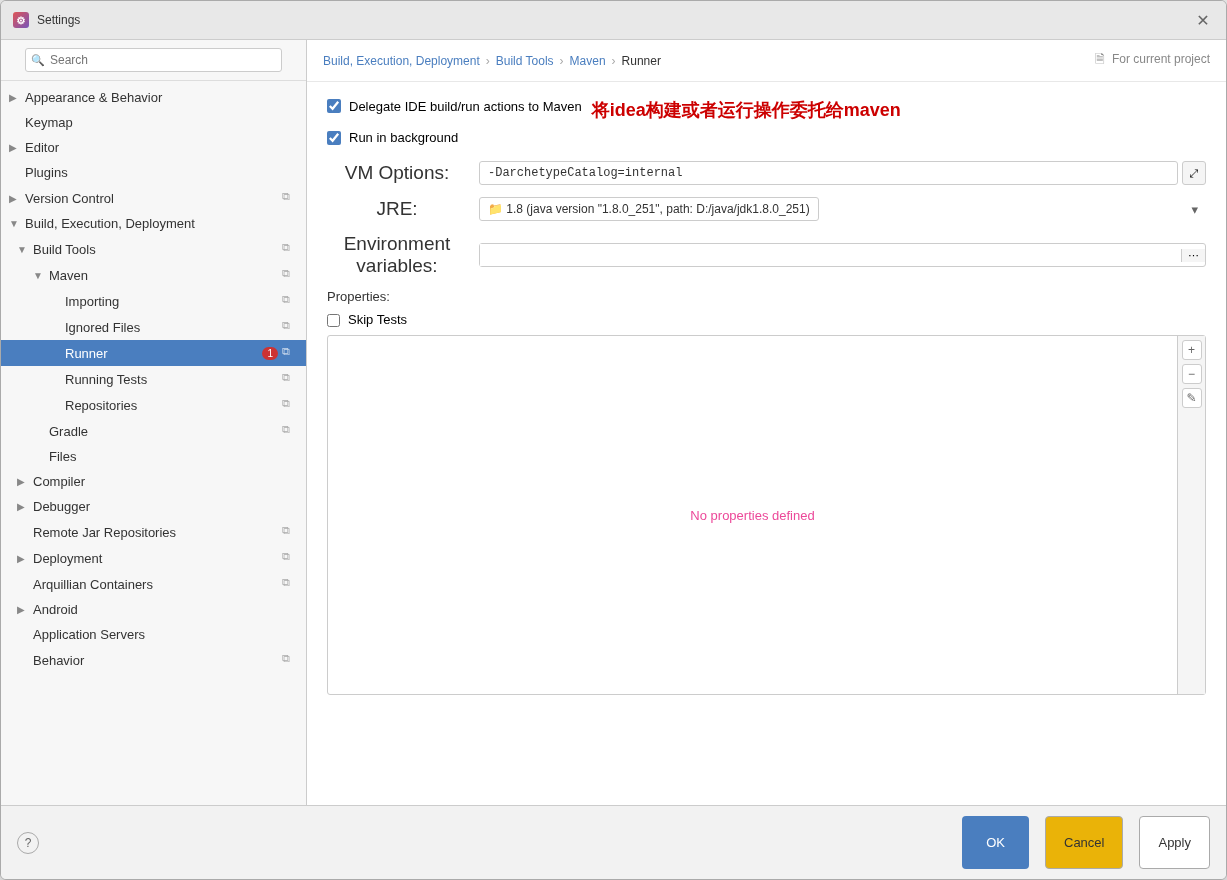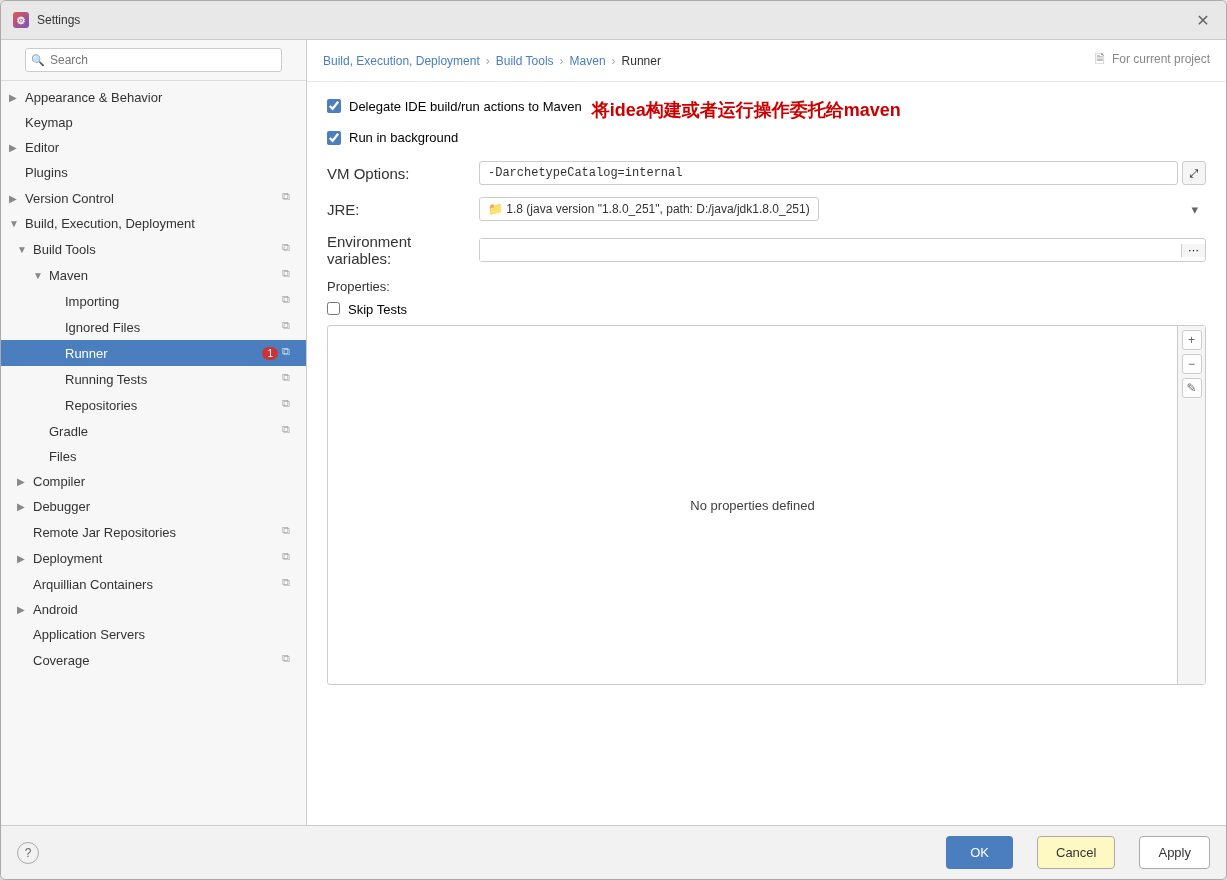--- a/index.html
+++ b/index.html
@@ -208,23 +208,23 @@
       margin-left: 10px;
     }
     .field-row {
       display: flex;
       align-items: center;
       margin-bottom: 12px;
       gap: 12px;
     }
     .field-label {
       width: 140px;
-      text-align: left;
-      color: #333;
-      font-size: 15px;
+      text-align: center;
+      color: #333;
+      font-size: 19px;
       flex-shrink: 0;
     }
     .field-input-wrapper {
       flex: 1;
       display: flex;
       align-items: center;
     }
     .field-input {
       flex: 1;
       padding: 4px 8px;
@@ -300,38 +300,38 @@
     }
     .properties-section {
       margin-top: 8px;
     }
     .properties-label {
       color: #333;
       margin-bottom: 8px;
     }
     .skip-tests-row {
       display: flex;
-      align-items: flex-start;
+      align-items: flex-end;
       gap: 8px;
       margin-bottom: 8px;
     }
     .properties-area {
       border: 1px solid #ccc;
       border-radius: 3px;
       background: white;
       display: flex;
       min-height: 360px;
       position: relative;
     }
     .properties-empty {
       flex: 1;
       display: flex;
       align-items: center;
       justify-content: center;
-      color: #404040;
+      color: #ec4899;
       font-size: 13px;
     }
     .properties-toolbar {
       width: 28px;
       border-left: 1px solid #ccc;
       display: flex;
       flex-direction: column;
       align-items: center;
       padding: 4px 0;
       gap: 4px;
@@ -366,43 +366,43 @@
       border-radius: 50%;
       display: flex;
       align-items: center;
       justify-content: center;
       cursor: pointer;
       font-size: 12px;
       color: #666;
     }
     .bottom-buttons {
       display: flex;
-      gap: 24px;
+      gap: 16px;
     }
     .btn-ok {
       padding: 6px 24px;
       background: #4a7ebf;
       color: white;
       border: none;
       border-radius: 4px;
       cursor: pointer;
       font-size: 13px;
     }
     .btn-cancel {
       padding: 6px 18px;
-      background: #fef9c3;
+      background: #eab308;
       color: #333;
       border: 1px solid #aaa;
       border-radius: 4px;
       cursor: pointer;
       font-size: 13px;
       text-align: right;
     }
     .btn-apply {
-      padding: 8px 18px;
+      padding: 18px 18px;
       background: white;
       color: #333;
       border: 1px solid #aaa;
       border-radius: 4px;
       cursor: pointer;
       font-size: 13px;
     }
   </style>
 </head>
 <body>
@@ -523,21 +523,21 @@
         <div class="nav-item indent-1">
           <span class="arrow">▶</span>
           <span class="label">Android</span>
         </div>
         <div class="nav-item indent-1">
           <span class="arrow"></span>
           <span class="label">Application Servers</span>
         </div>
         <div class="nav-item indent-1">
           <span class="arrow"></span>
-          <span class="label">Coverage</span>
+          <span class="label">Behavior</span>
           <span class="ext-icon">⧉</span>
         </div>
 
       </div>
     </div>
 
     <div class="main-content">
 
       <div class="breadcrumb">
         <span class="breadcrumb-item">Build, Execution, Deployment</span>

